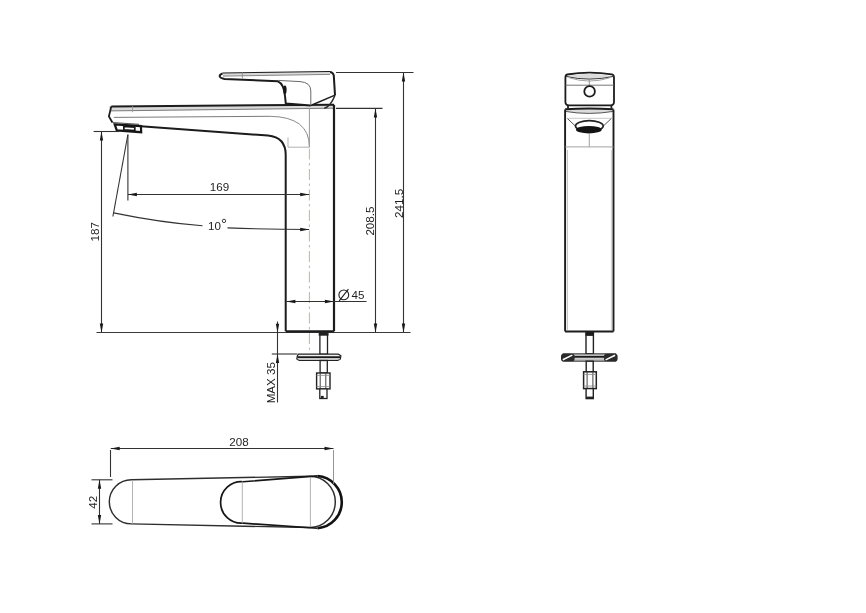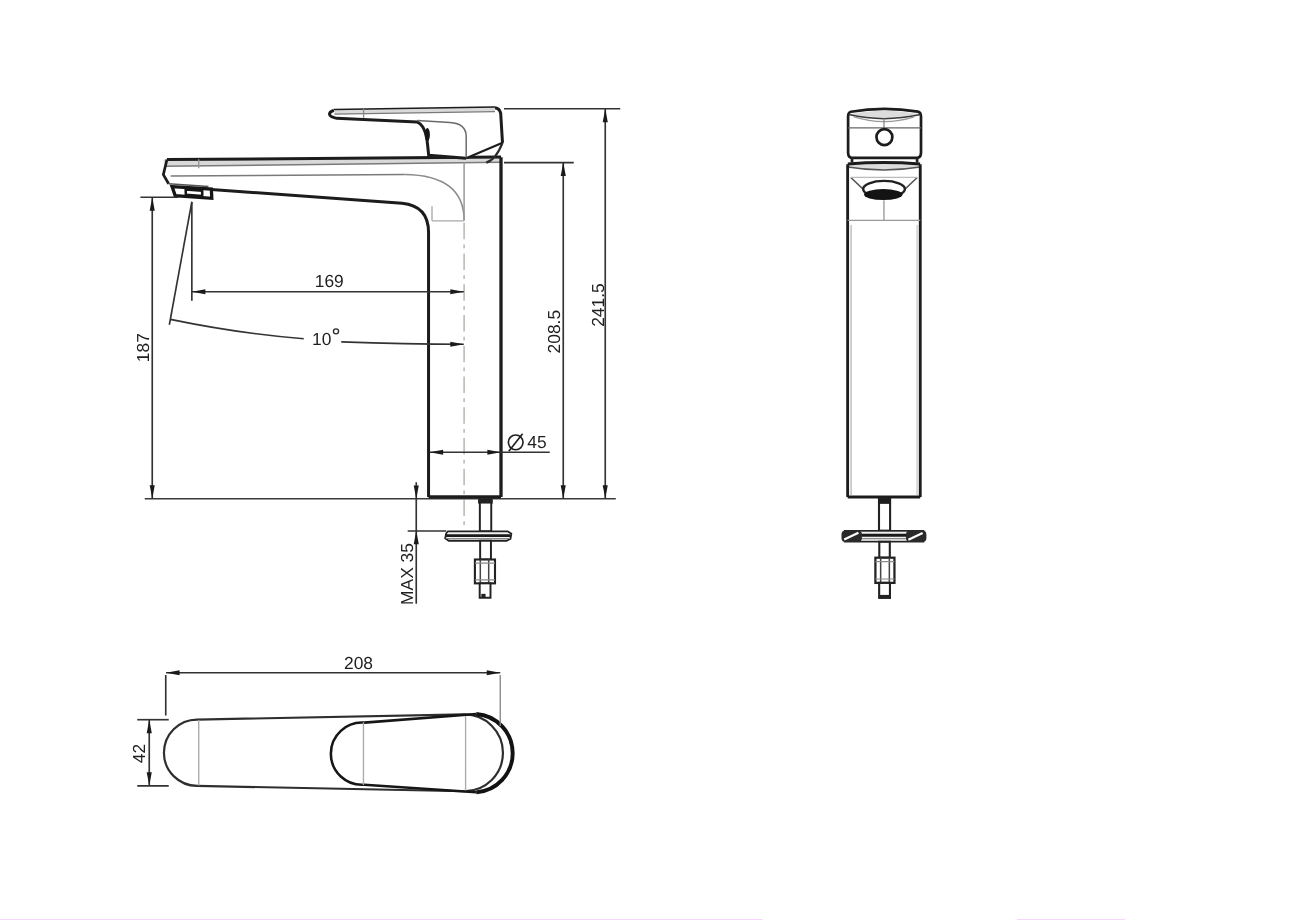--- a/index.html
+++ b/index.html
@@ -1,16 +1,16 @@
 <!DOCTYPE html>
 <html><head>
 <meta charset="utf-8">
 <style>
   html,body{margin:0;padding:0;background:#ffffff;}
-  .page{width:750px;height:613px;position:relative;background:#d946ef;overflow:hidden;}
+  .page{width:750px;height:613px;position:relative;background:#84cc16;overflow:hidden;}
   text{font-family:"Liberation Sans",sans-serif;font-size:11.6px;fill:#1f1f1f;}
 </style>
 </head>
 <body>
 <div class="page">
 <svg width="866" height="613" viewBox="0 0 866 613">
 <rect x="0" y="0" width="866" height="613" fill="#ffffff"></rect>
 
 <path d="M309.4,148.5 V350" stroke="#b6b9a8" stroke-width="1" fill="none" stroke-dasharray="11 3.5 2.5 3.5"></path>
 

